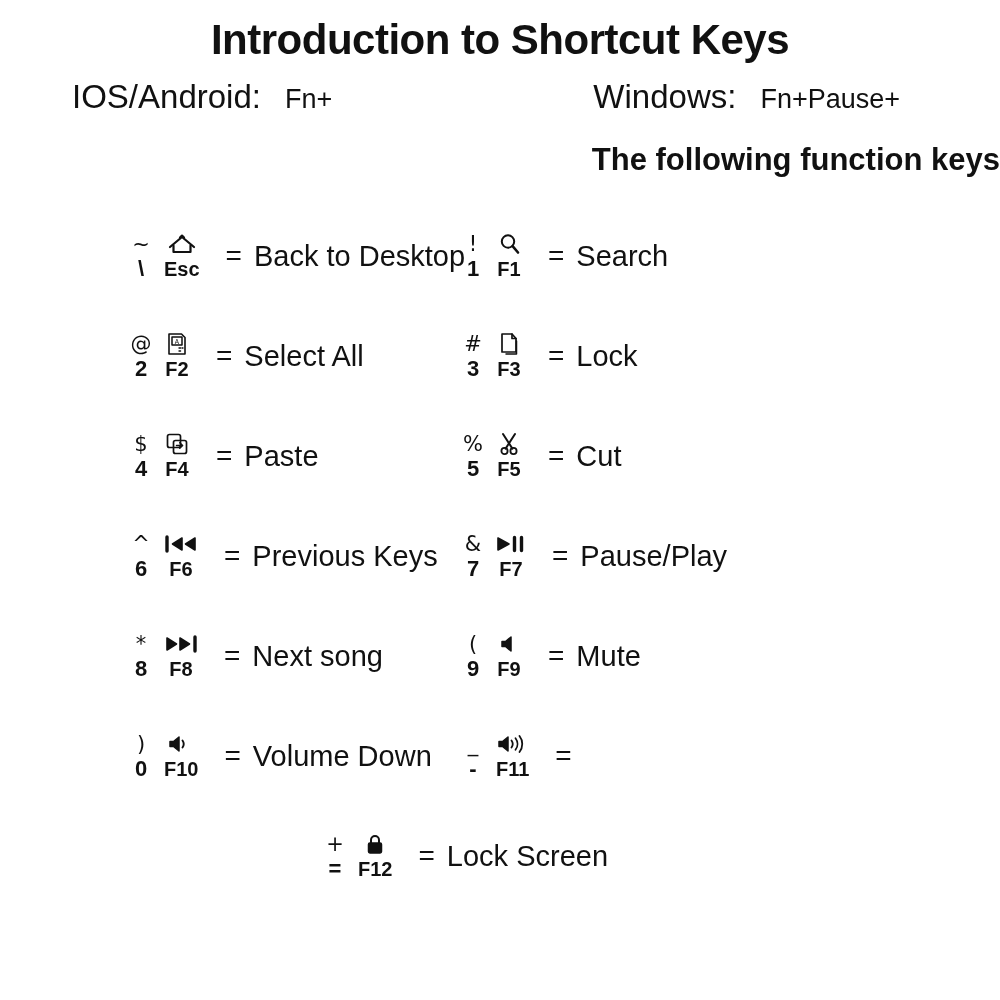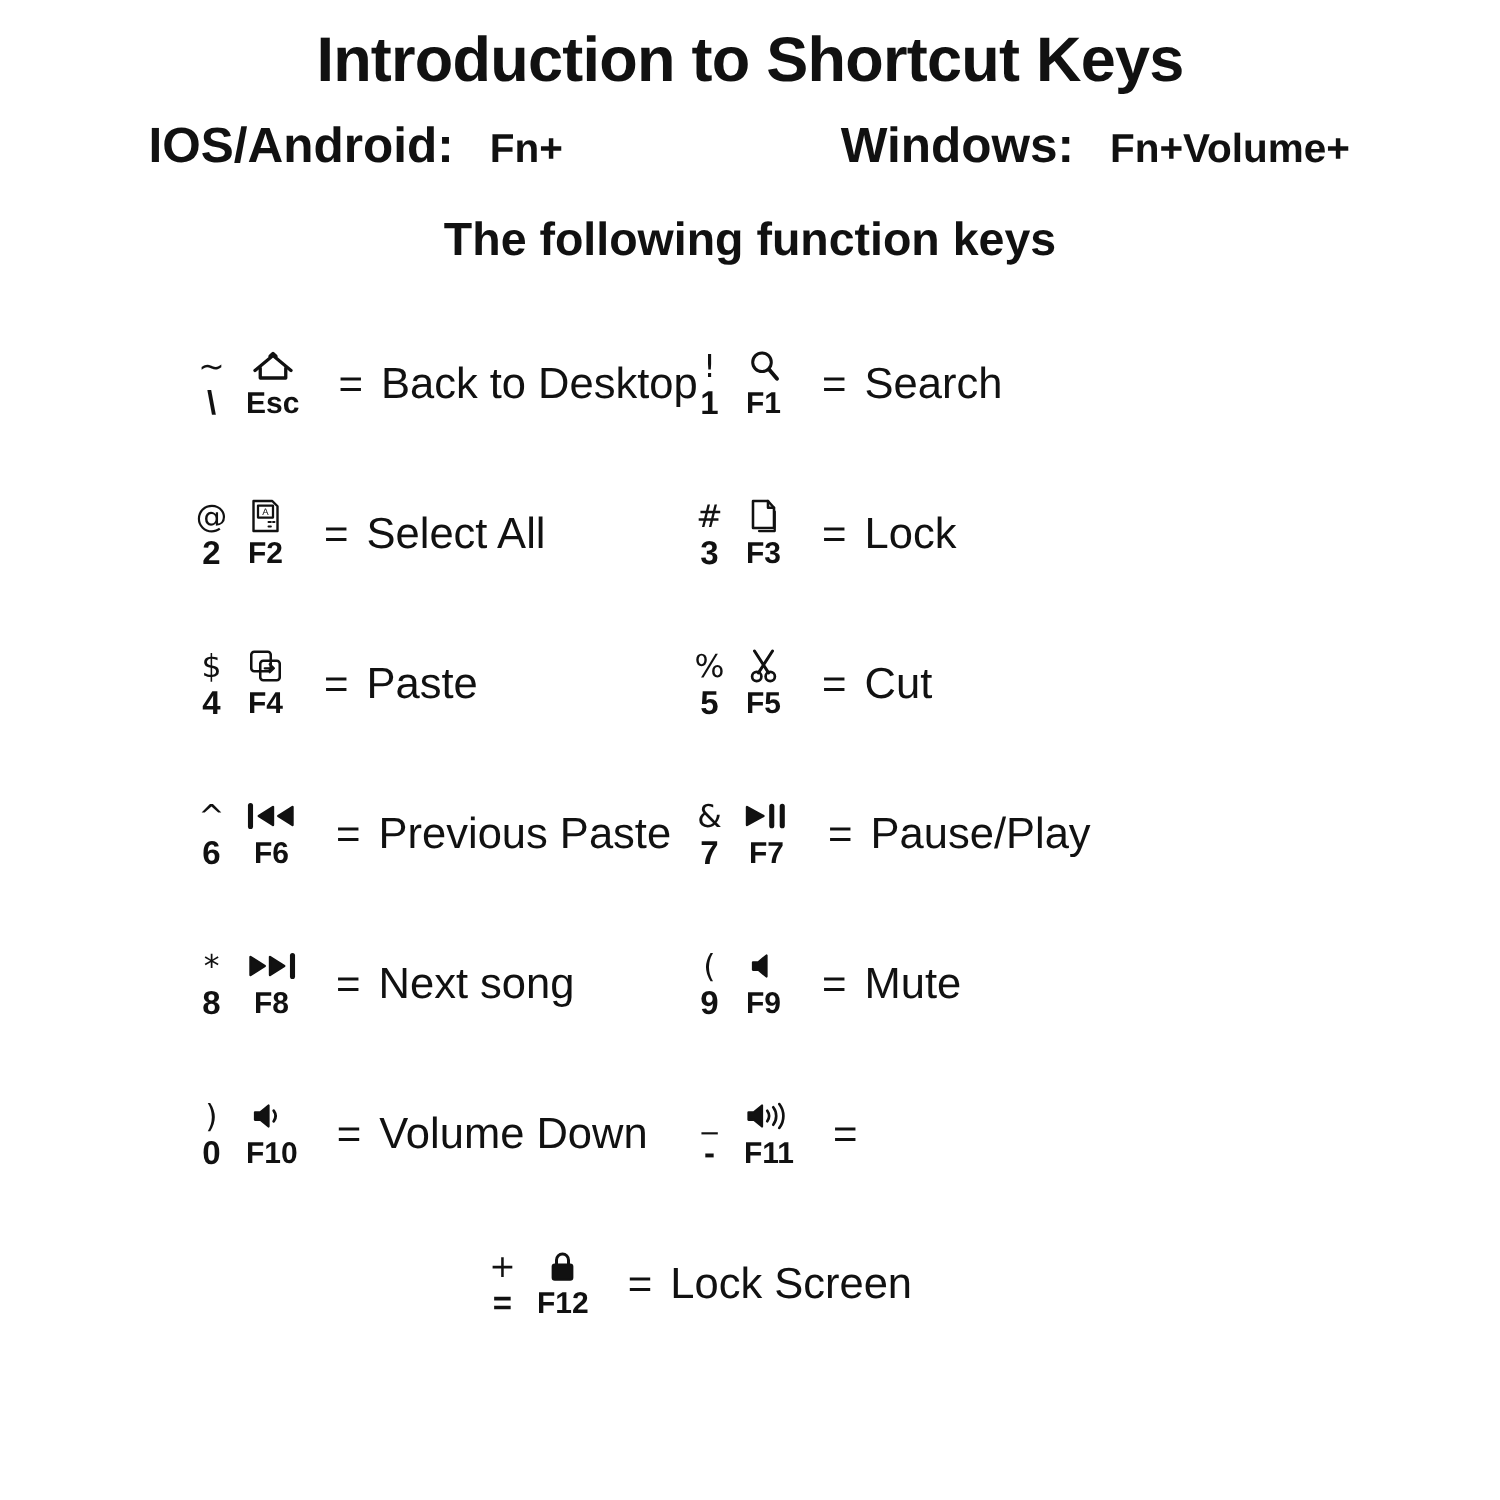--- a/index.html
+++ b/index.html
@@ -23,41 +23,40 @@
     font-size: 42px;
     letter-spacing: -0.5px;
     margin: 16px 0 0 0;
     line-height: 1.15;
     font-family: "Liberation Sans", sans-serif;
   }
   #platform-row {
     display: flex;
     justify-content: space-between;
     align-items: flex-start;
-    padding: 14px 100px 0 99px;
+    padding: 14px 100px 0 72px;
     box-sizing: border-box;
     width: 100%;
-    font-weight: bold;
   }
   .platform-group {
     display: flex;
     align-items: baseline;
     white-space: nowrap;
   }
   .platform-label {
     font-size: 33px;
     font-family: "Liberation Sans", sans-serif;
   }
   .platform-combo {
     font-size: 27px;
     margin-left: 24px;
     font-family: "Liberation Sans", sans-serif;
   }
   #subtitle {
-    text-align: center;
+    text-align: right;
     font-weight: bold;
     font-size: 31px;
     font-family: "Liberation Sans", sans-serif;
   }
 
   
   #shortcut-grid {
     margin-top: 28px;
     width: 1000px;
   }
@@ -137,21 +136,21 @@
 
 <h1 id="title">Introduction to Shortcut Keys</h1>
 
 <div id="platform-row">
   <div class="platform-group">
     <span class="platform-label">IOS/Android:</span>
     <span class="platform-combo">Fn+</span>
   </div>
   <div class="platform-group">
     <span class="platform-label">Windows:</span>
-    <span class="platform-combo">Fn+Volume+</span>
+    <span class="platform-combo">Fn+Pause+</span>
   </div>
 </div>
 
 <h2 id="subtitle">The following function keys</h2>
 
 <div id="shortcut-grid">
     <div class="shortcut-row">
       <div class="shortcut-cell left">
         <div class="keypair">
           <div class="key">
@@ -303,21 +302,21 @@
                   <path d="M3 2 V16" stroke-width="3.4"></path>
                   <path d="M18 3 V15 L8.5 9 Z" fill="#111" stroke-width="1.6"></path>
                   <path d="M31 3 V15 L21.5 9 Z" fill="#111" stroke-width="1.6"></path>
                 </svg>
               </span>
             </div>
             <div class="key-bottom">F6</div>
           </div>
         </div>
         <span class="equals">=</span>
-        <span class="action-label">Previous Paste</span>
+        <span class="action-label">Previous Keys</span>
       </div>
       <div class="shortcut-cell right">
         <div class="keypair">
           <div class="key">
             <div class="key-top">&amp;</div>
             <div class="key-bottom">7</div>
           </div>
           <div class="key fkey">
             <div class="key-top">
               <span class="glyph-box">

